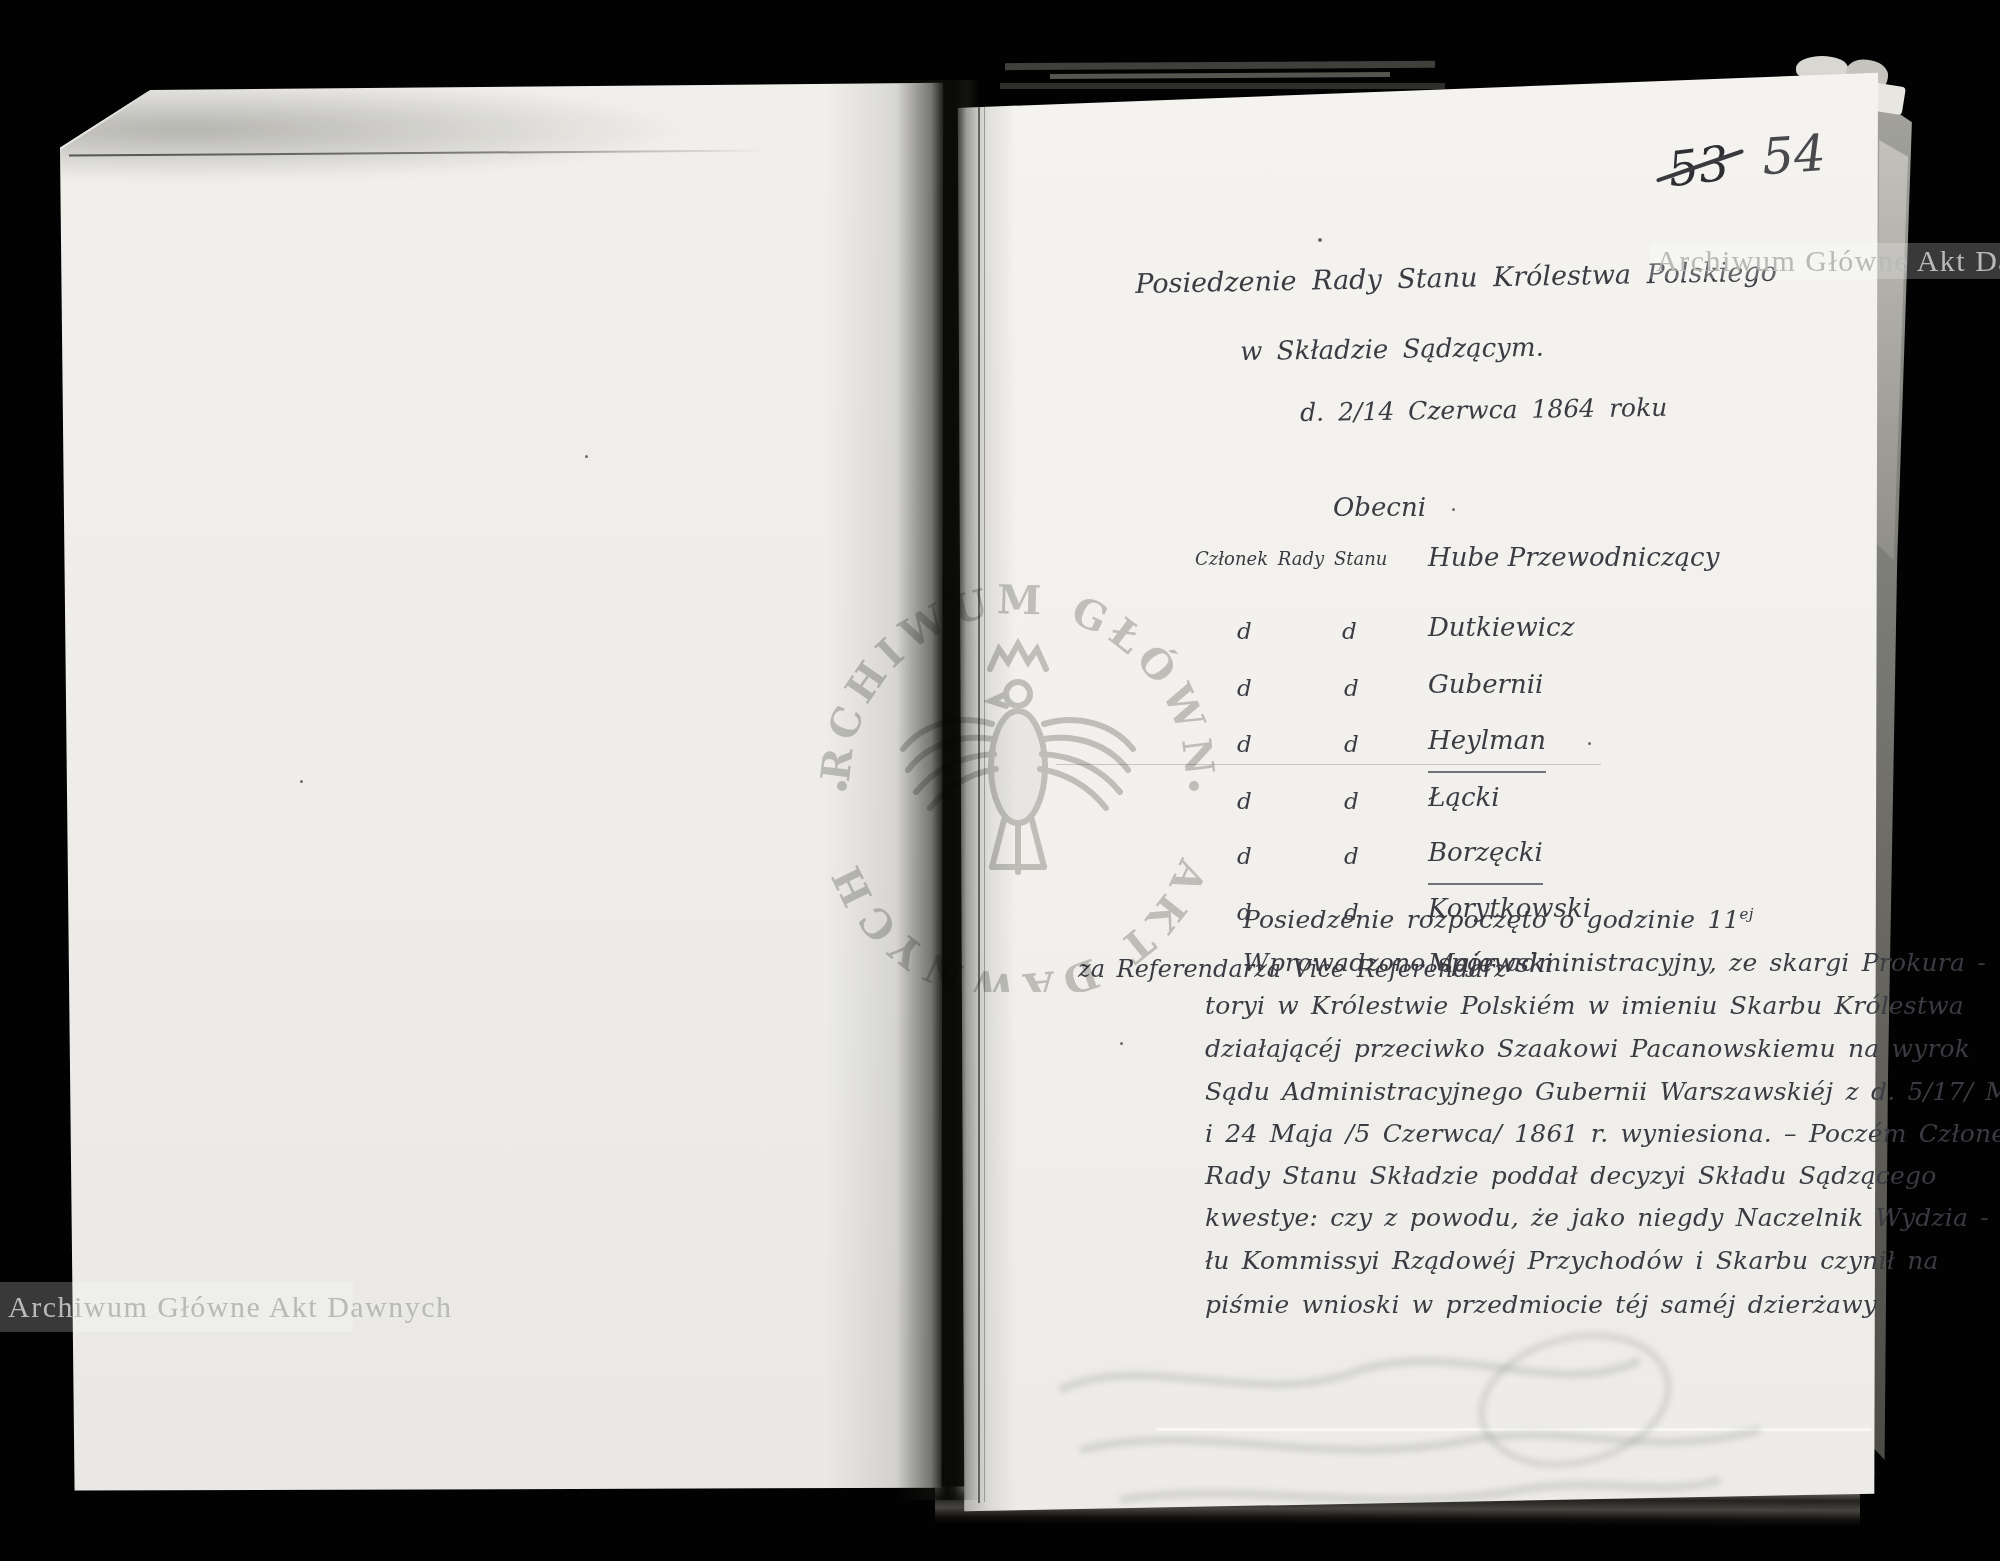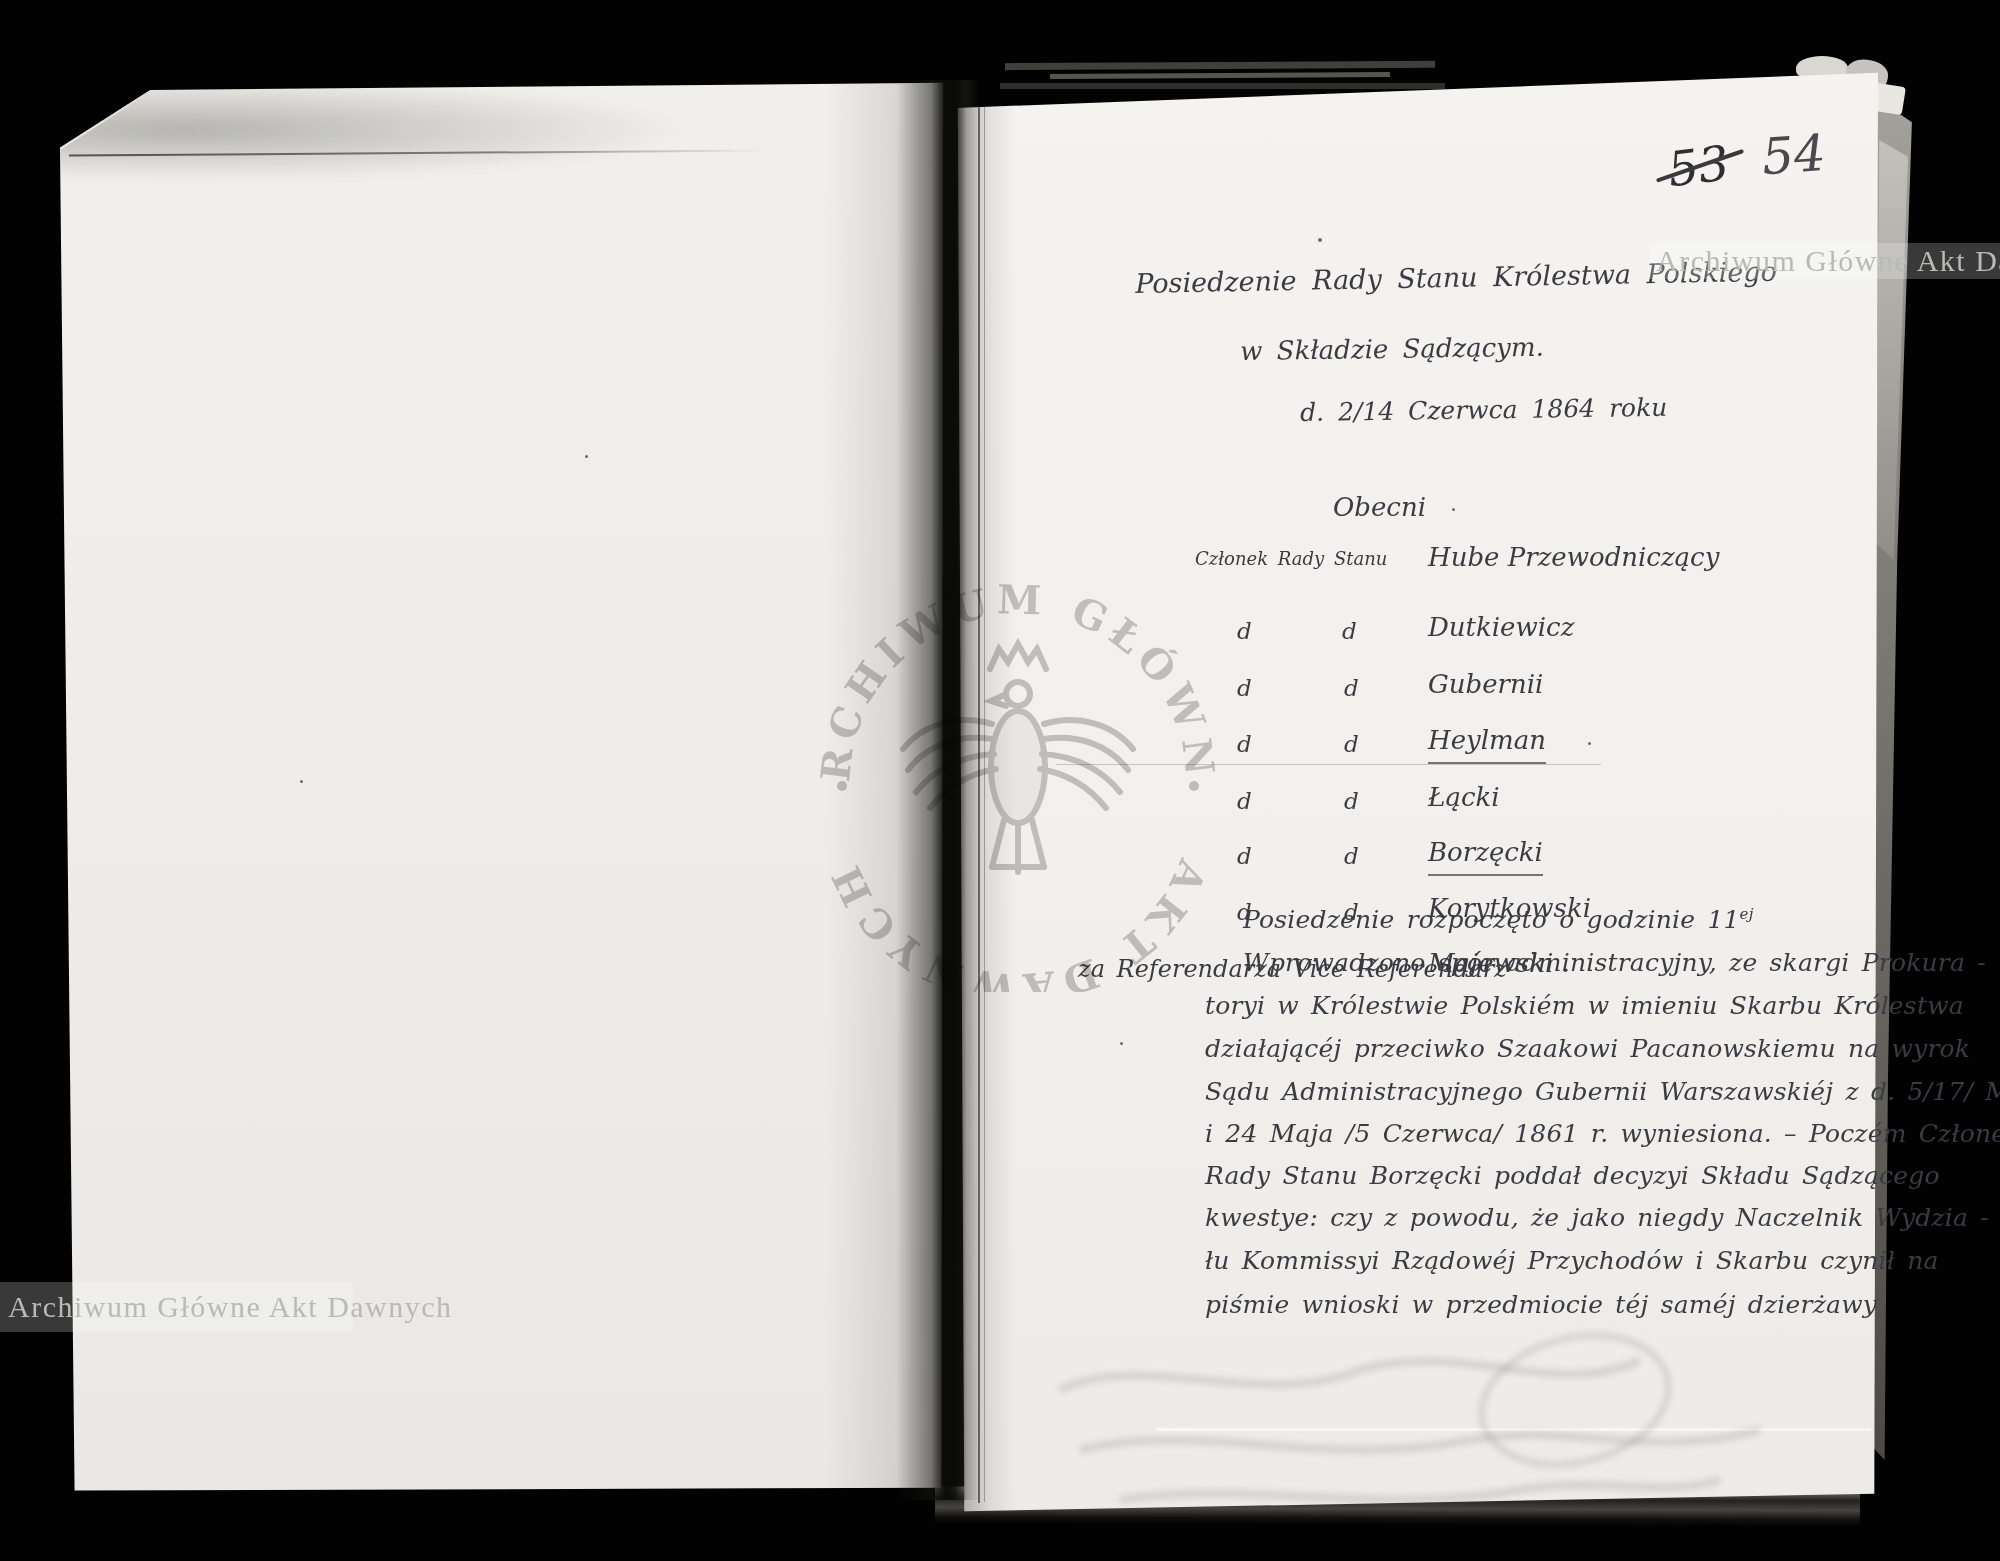--- a/index.html
+++ b/index.html
@@ -12,21 +12,21 @@
   
   .hw{position:absolute;font-family:"DejaVu Serif","Liberation Serif",serif;font-style:italic;
       color:#3b3b43;white-space:nowrap;transform-origin:left top;}
   .title1{font-size:27px;word-spacing:7px;transform:rotate(-1.1deg);}
   .title2{font-size:26px;word-spacing:6px;transform:rotate(-0.8deg);}
   .dateln{font-size:25px;word-spacing:6px;transform:rotate(-0.8deg);}
   .heading{font-size:26px;}
   .att{font-size:26px;}
   .role{font-size:24px;word-spacing:4px;}
   .ditto{font-size:23px;}
-  .ul{border-bottom:2px solid rgba(60,60,72,.7);padding-bottom:7px;}
+  .ul{border-bottom:2px solid rgba(60,60,72,.7);padding-bottom:16px;}
   .body-line{font-size:25px;word-spacing:4px;letter-spacing:.2px;}
   sup{font-size:15px;}
   
   .pencil{position:absolute;font-family:"DejaVu Serif",serif;font-style:italic;color:#4a4a4e;}
   
   .wmband{position:absolute;background:rgba(255,255,255,0.22);color:#b9b9b7;
           font-family:"Liberation Serif","DejaVu Serif",serif;font-size:30px;letter-spacing:1.5px;
           white-space:nowrap;display:flex;align-items:center;}
   .speck{position:absolute;border-radius:50%;background:rgba(35,35,32,.65);}
 </style>
@@ -140,21 +140,21 @@
   <div class="hw att" style="left:1428px;top:948px;font-style:italic;">Majewski .</div>
 
   <div class="hw body-line" style="left:1243px;top:905px;">
     <span>Posiedzenie rozpoczęto o godzinie 11</span><sup>ej</sup>
   </div>
   <div class="hw body-line" style="left:1205px;top:991px;">toryi w Królestwie Polskiém w imieniu Skarbu Królestwa</div>
   <div class="hw body-line" style="left:1243px;top:948px;">Wprowadzono spór administracyjny, ze skargi Prokura -</div>
   <div class="hw body-line" style="left:1205px;top:1034px;">działającéj przeciwko Szaakowi Pacanowskiemu na wyrok</div>
   <div class="hw body-line" style="left:1205px;top:1077px;">Sądu Administracyjnego Gubernii Warszawskiéj z d. 5/17/ Maja</div>
   <div class="hw body-line" style="left:1205px;top:1119px;">i 24 Maja /5 Czerwca/ 1861 r. wyniesiona. – Poczém Członek</div>
-  <div class="hw body-line" style="left:1205px;top:1161px;">Rady Stanu Borzęcki poddał decyzyi Składu Sądzącego</div>
+  <div class="hw body-line" style="left:1205px;top:1161px;">Rady Stanu Składzie poddał decyzyi Składu Sądzącego</div>
   <div class="hw body-line" style="left:1205px;top:1203px;">kwestye: czy z powodu, że jako niegdy Naczelnik Wydzia -</div>
   <div class="hw body-line" style="left:1205px;top:1246px;">łu Kommissyi Rządowéj Przychodów i Skarbu czynił na</div>
   <div class="hw body-line" style="left:1205px;top:1290px;">piśmie wnioski w przedmiocie téj saméj dzierżawy</div>
 
   <svg style="position:absolute;left:808px;top:572px;width:420px;height:420px;mix-blend-mode:multiply;" viewBox="0 0 420 420">
     <defs>
       <path id="sealTopArc" d="M 42 210 A 168 168 0 0 1 378 210"></path>
       <path id="sealBottomArc" d="M 382 230 A 172 172 0 0 1 38 230"></path>
     </defs>
     <g fill="#c9c9c7" font-family="DejaVu Serif, Liberation Serif, serif" font-weight="bold" font-size="40" letter-spacing="7">

